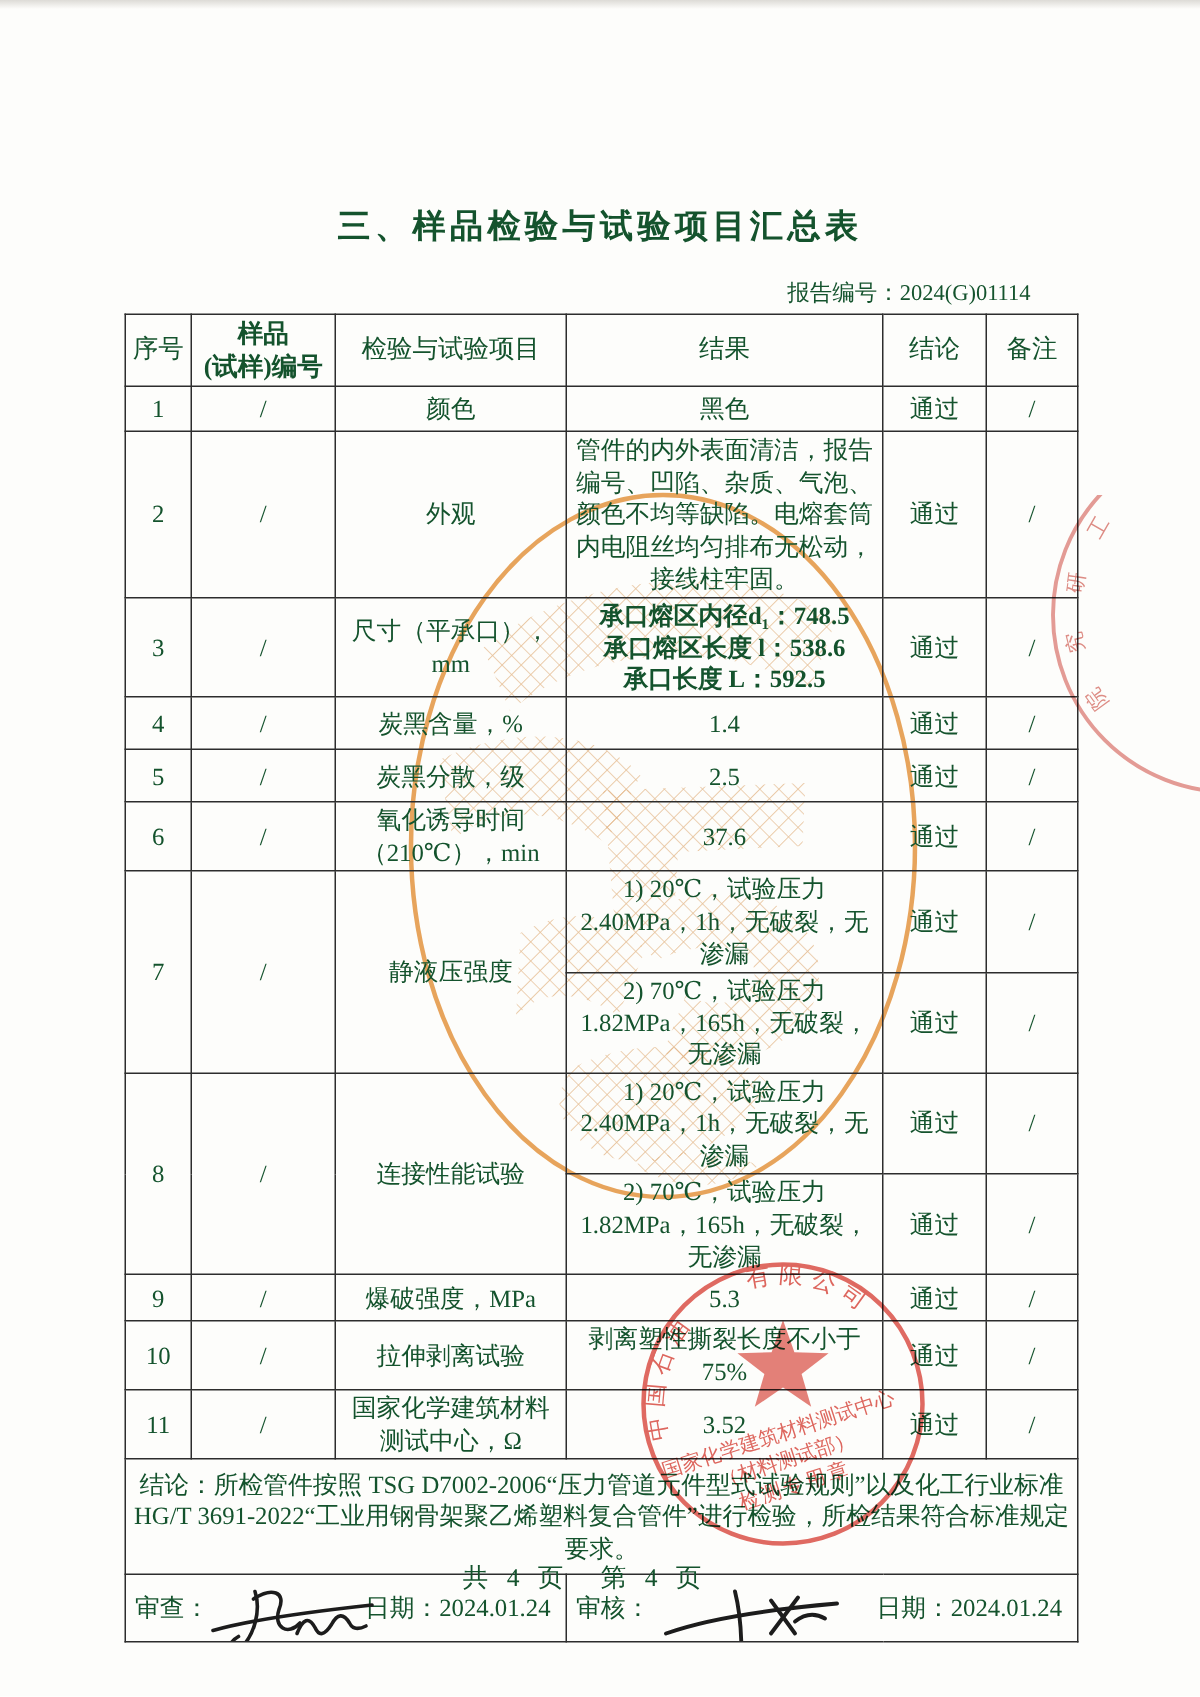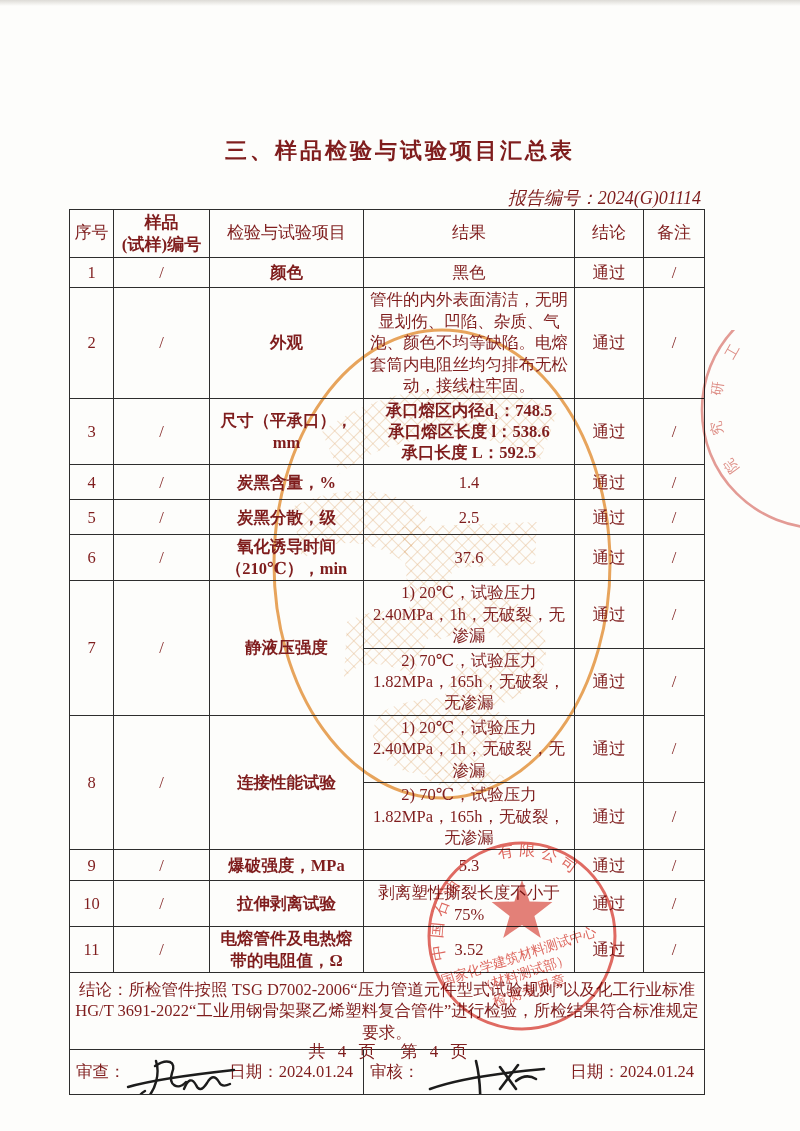--- a/index.html
+++ b/index.html
@@ -1,44 +1,44 @@
 <!DOCTYPE html>
 <html><head>
 <meta charset="utf-8">
 <style>
   * { margin:0; padding:0; box-sizing:border-box; }
   body { background:#ffffff; }
   .page {
     position:relative; width:800px; height:1131px;
     background:#fdfdfb; overflow:hidden;
     font-family:"Liberation Serif","DejaVu Serif",serif;
-    color:#7f1d1d;
+    color:#14532d;
   }
   .scan-edge { position:absolute; top:0; left:0; right:0; height:6px;
     background:linear-gradient(#dddbd6, rgba(255,255,255,0)); }
   .title {
     position:absolute; top:136px; left:0; width:100%;
     text-align:center; font-size:22px; font-weight:bold; letter-spacing:3px;
   }
   .report-no {
-    position:absolute; top:186px; left:83px; width:618px;
-    text-align:right; font-size:18px;font-style:italic;
+    position:absolute; top:186px; left:69px; width:618px;
+    text-align:right; font-size:15px;
   }
   
   table.report {
-    position:absolute; left:69px; top:209px; width:635px;
+    position:absolute; left:83px; top:209px; width:635px;
     border-collapse:collapse; table-layout:fixed;
     font-size:16.5px; z-index:2; background:transparent;
   }
   table.report td {
     border:1.6px solid #2d2d2d; text-align:center; vertical-align:middle;
     padding:1px 4px; line-height:1.3; overflow:hidden;
   }
   td.hdr { font-size:17px; }
-  td.item { text-align:left; padding-left:7px;font-weight:bold; }
+  td.item { text-align:left; padding-left:7px; }
   td.res-left { text-align:left; line-height:1.33; padding:3px 6px; }
   td.concl-cell { text-align:left; padding:5px 9px; line-height:1.5; }
   .dim-line { display:block; line-height:1.28;font-weight:bold; }
   
   .sig-flex { display:flex; align-items:center; justify-content:space-between;
     position:relative; width:100%; height:100%; padding:0 10px 0 6px; }
   .sig-svg { position:absolute; overflow:visible; pointer-events:none; z-index:3; }
   
   .note { position:absolute; top:996px; left:115px; font-size:15.5px; z-index:2; }
   .page-footer { position:absolute; top:1014px; left:0; width:780px;
@@ -103,21 +103,21 @@
         <td class="item">颜色</td>
         <td>黑色</td>
         <td>通过</td>
         <td>/</td>
       </tr>
 
       <tr style="height:111px">
         <td>2</td>
         <td>/</td>
         <td class="item">外观</td>
-        <td class="res-left">管件的内外表面清洁，无明显划伤、凹陷、杂质、气泡、颜色不均等缺陷。电熔套筒内电阻丝均匀排布无松动，接线柱牢固。</td>
+        <td class="res-left">管件的内外表面清洁，报告编号、凹陷、杂质、气泡、颜色不均等缺陷。电熔套筒内电阻丝均匀排布无松动，接线柱牢固。</td>
         <td>通过</td>
         <td>/</td>
       </tr>
 
       <tr style="height:65px">
         <td>3</td>
         <td>/</td>
         <td class="item">尺寸（平承口），mm</td>
         <td>
           <span class="dim-line">承口熔区内径d₁：748.5</span>
@@ -197,21 +197,21 @@
         <td>/</td>
         <td class="item">拉伸剥离试验</td>
         <td>剥离塑性撕裂长度不小于75%</td>
         <td>通过</td>
         <td>/</td>
       </tr>
 
       <tr style="height:45px">
         <td>11</td>
         <td>/</td>
-        <td class="item">电熔管件及电热熔带的电阻值，Ω</td>
+        <td class="item">国家化学建筑材料测试中心，Ω</td>
         <td>3.52</td>
         <td>通过</td>
         <td>/</td>
       </tr>
 
       <tr style="height:77px">
         <td colspan="6" class="concl-cell">结论：所检管件按照 TSG D7002-2006“压力管道元件型式试验规则”以及化工行业标准 HG/T 3691-2022“工业用钢骨架聚乙烯塑料复合管件”进行检验，所检结果符合标准规定要求。</td>
       </tr>
 
       <tr style="height:45px">

